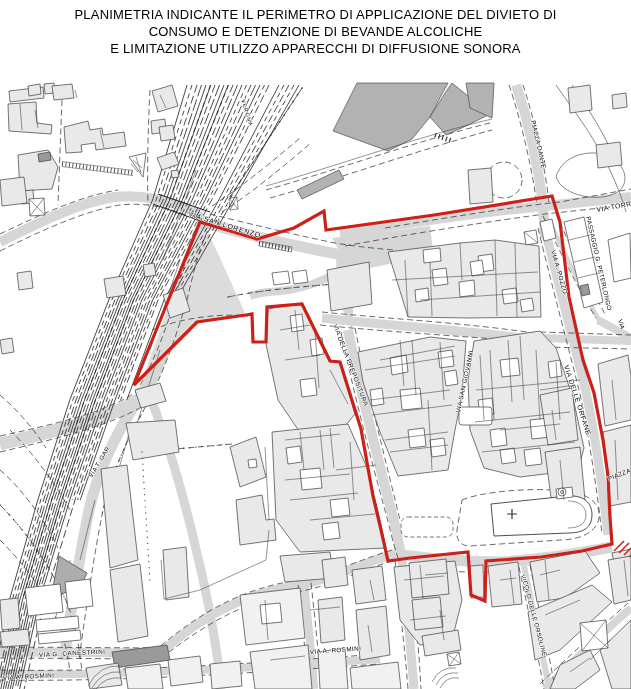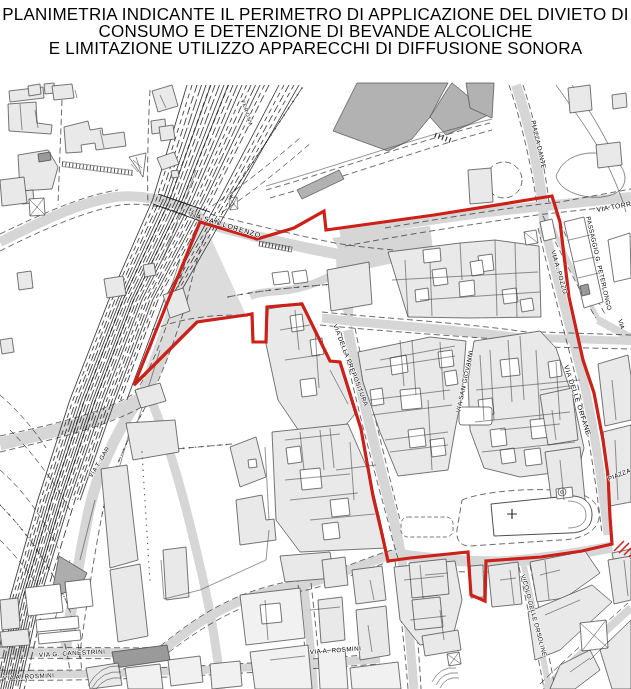--- a/index.html
+++ b/index.html
@@ -1,17 +1,17 @@
 <!DOCTYPE html>
 <html><head>
 <meta charset="utf-8">
 <style>
 html,body{margin:0;padding:0;background:#fff;}
 body{width:631px;height:689px;overflow:hidden;font-family:"Liberation Sans",sans-serif;}
-.title{position:absolute;top:6px;left:0;width:631px;text-align:center;font-size:17px;color:#000;line-height:17.2px;letter-spacing:0.2px;}
+.title{position:absolute;top:6px;left:0;width:631px;text-align:center;font-size:13px;color:#000;line-height:17.2px;letter-spacing:0.2px;}
 svg{position:absolute;top:0;left:0;}
 .lbl{font-family:"Liberation Sans",sans-serif;fill:#000;paint-order:stroke;stroke:#fff;stroke-width:1.1px;}
 </style>
 </head>
 <body>
 
 <div class="title">PLANIMETRIA INDICANTE IL PERIMETRO DI APPLICAZIONE DEL DIVIETO DI<br>CONSUMO E DETENZIONE DI BEVANDE ALCOLICHE<br>E LIMITAZIONE UTILIZZO APPARECCHI DI DIFFUSIONE SONORA</div>
 <svg width="631" height="689" viewBox="0 0 631 689">
 <g id="roads" fill="none" stroke="#d6d6d6">
 

